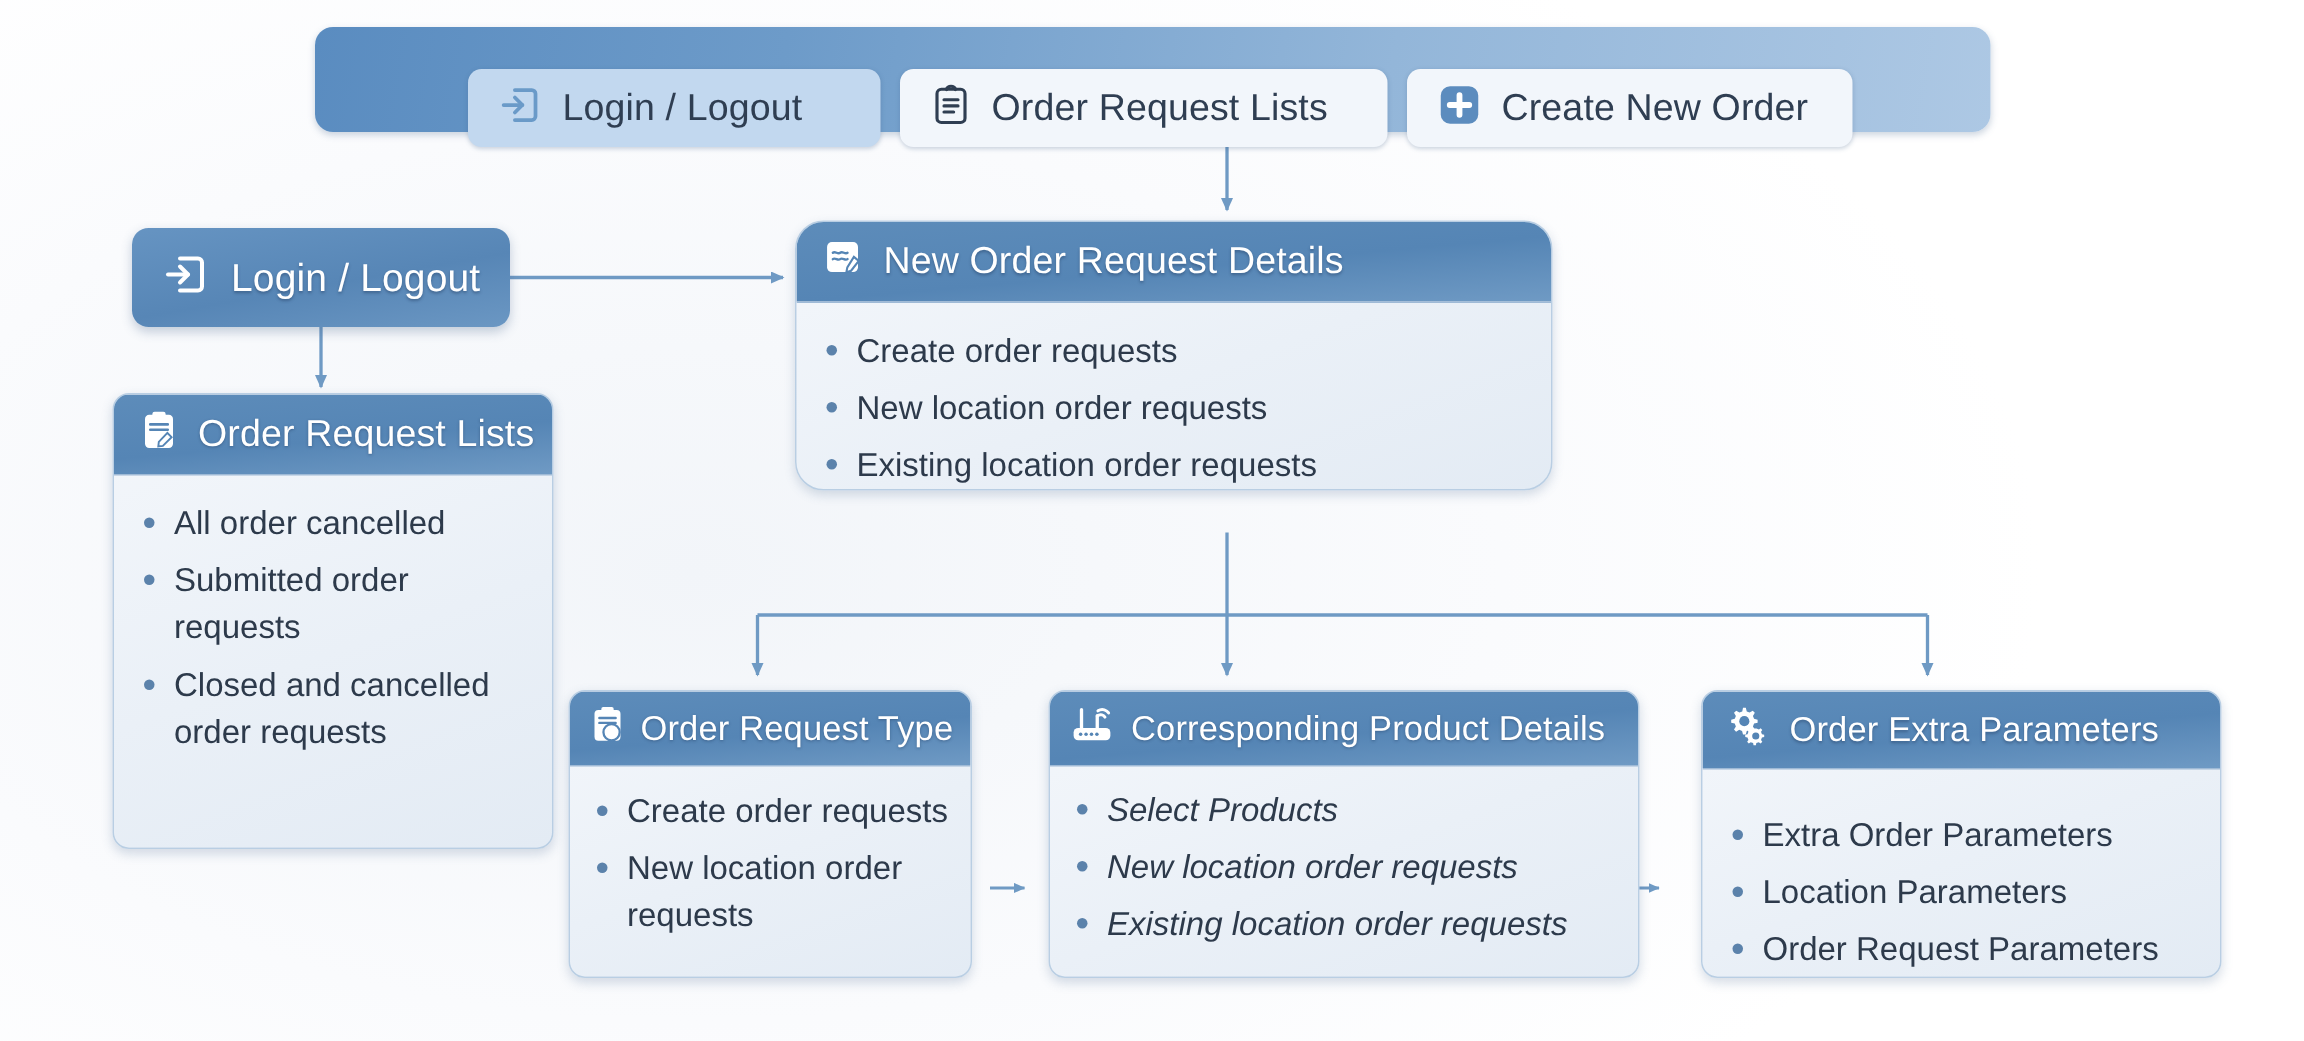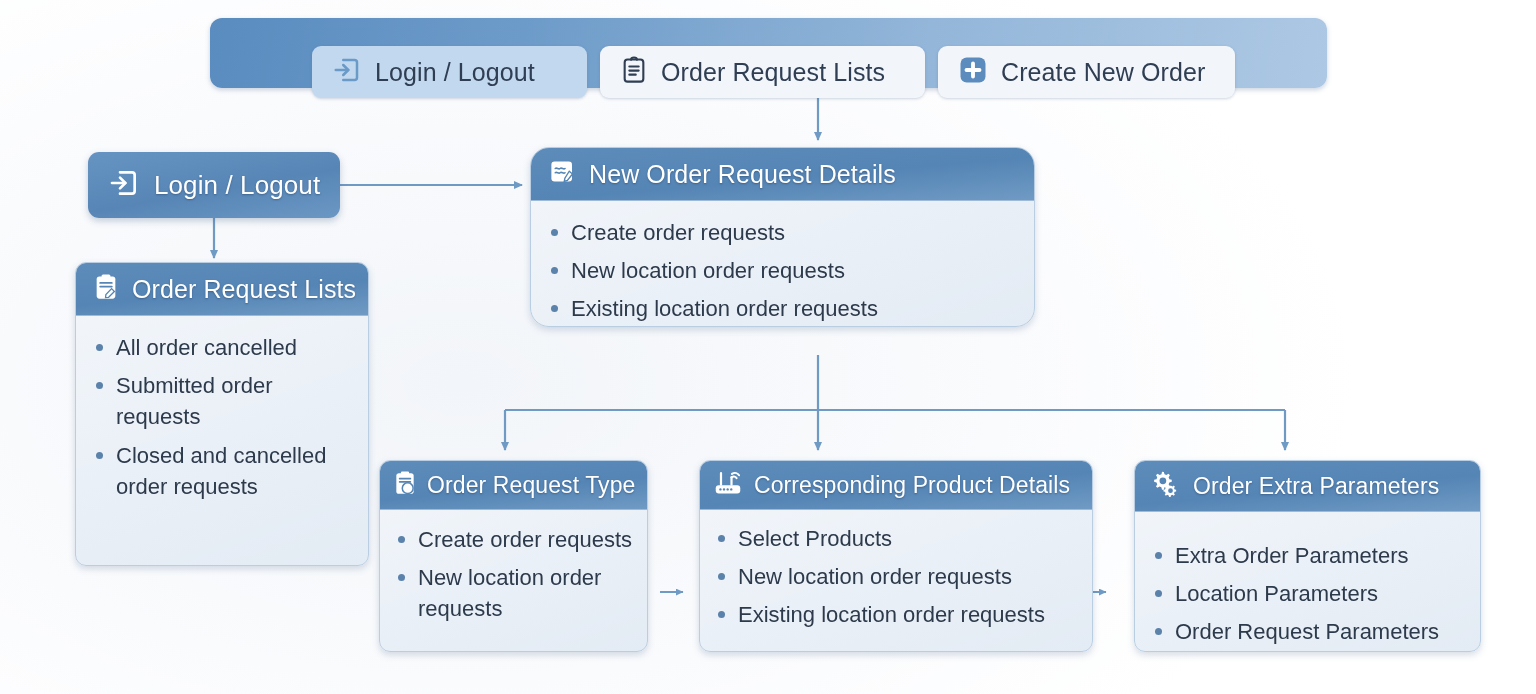--- a/index.html
+++ b/index.html
@@ -252,21 +252,21 @@
           <circle cx="12.7" cy="17.5" r="1" fill="#5585b5"></circle>
           <circle cx="15.8" cy="17.5" r="1" fill="#5585b5"></circle>
           <path d="M7 3.5v10" stroke="#ffffff" stroke-width="1.9" stroke-linecap="round"></path>
           <path d="M16 13.5V7" stroke="#ffffff" stroke-width="1.9" stroke-linecap="round"></path>
           <path d="M16 7.2c1.9-1.6 3.7-.4 4.4.6" stroke="#ffffff" stroke-width="1.7" fill="none" stroke-linecap="round"></path>
           <path d="M16.4 4.2c2.6-1.6 5.1-.3 6.1 1.2" stroke="#ffffff" stroke-width="1.7" fill="none" stroke-linecap="round"></path>
         </svg>
       </span>
       <span class="card-title small">Corresponding Product Details</span>
     </div>
-    <div class="card-body" style="padding:13px 12px 13px 12px;">
+    <div class="card-body" style="padding:13px 12px 13px 12px;font-style:italic;">
       <ul class="blist">
         <li>Select Products</li>
         <li>New location order requests</li>
         <li>Existing location order requests</li>
       </ul>
     </div>
   </div>
 
   <div class="card" style="left:1111px;top:460px;width:347px;height:192px;margin-left:23px;">
     <div class="card-head" style="padding:8px 14px;gap:12px;">

